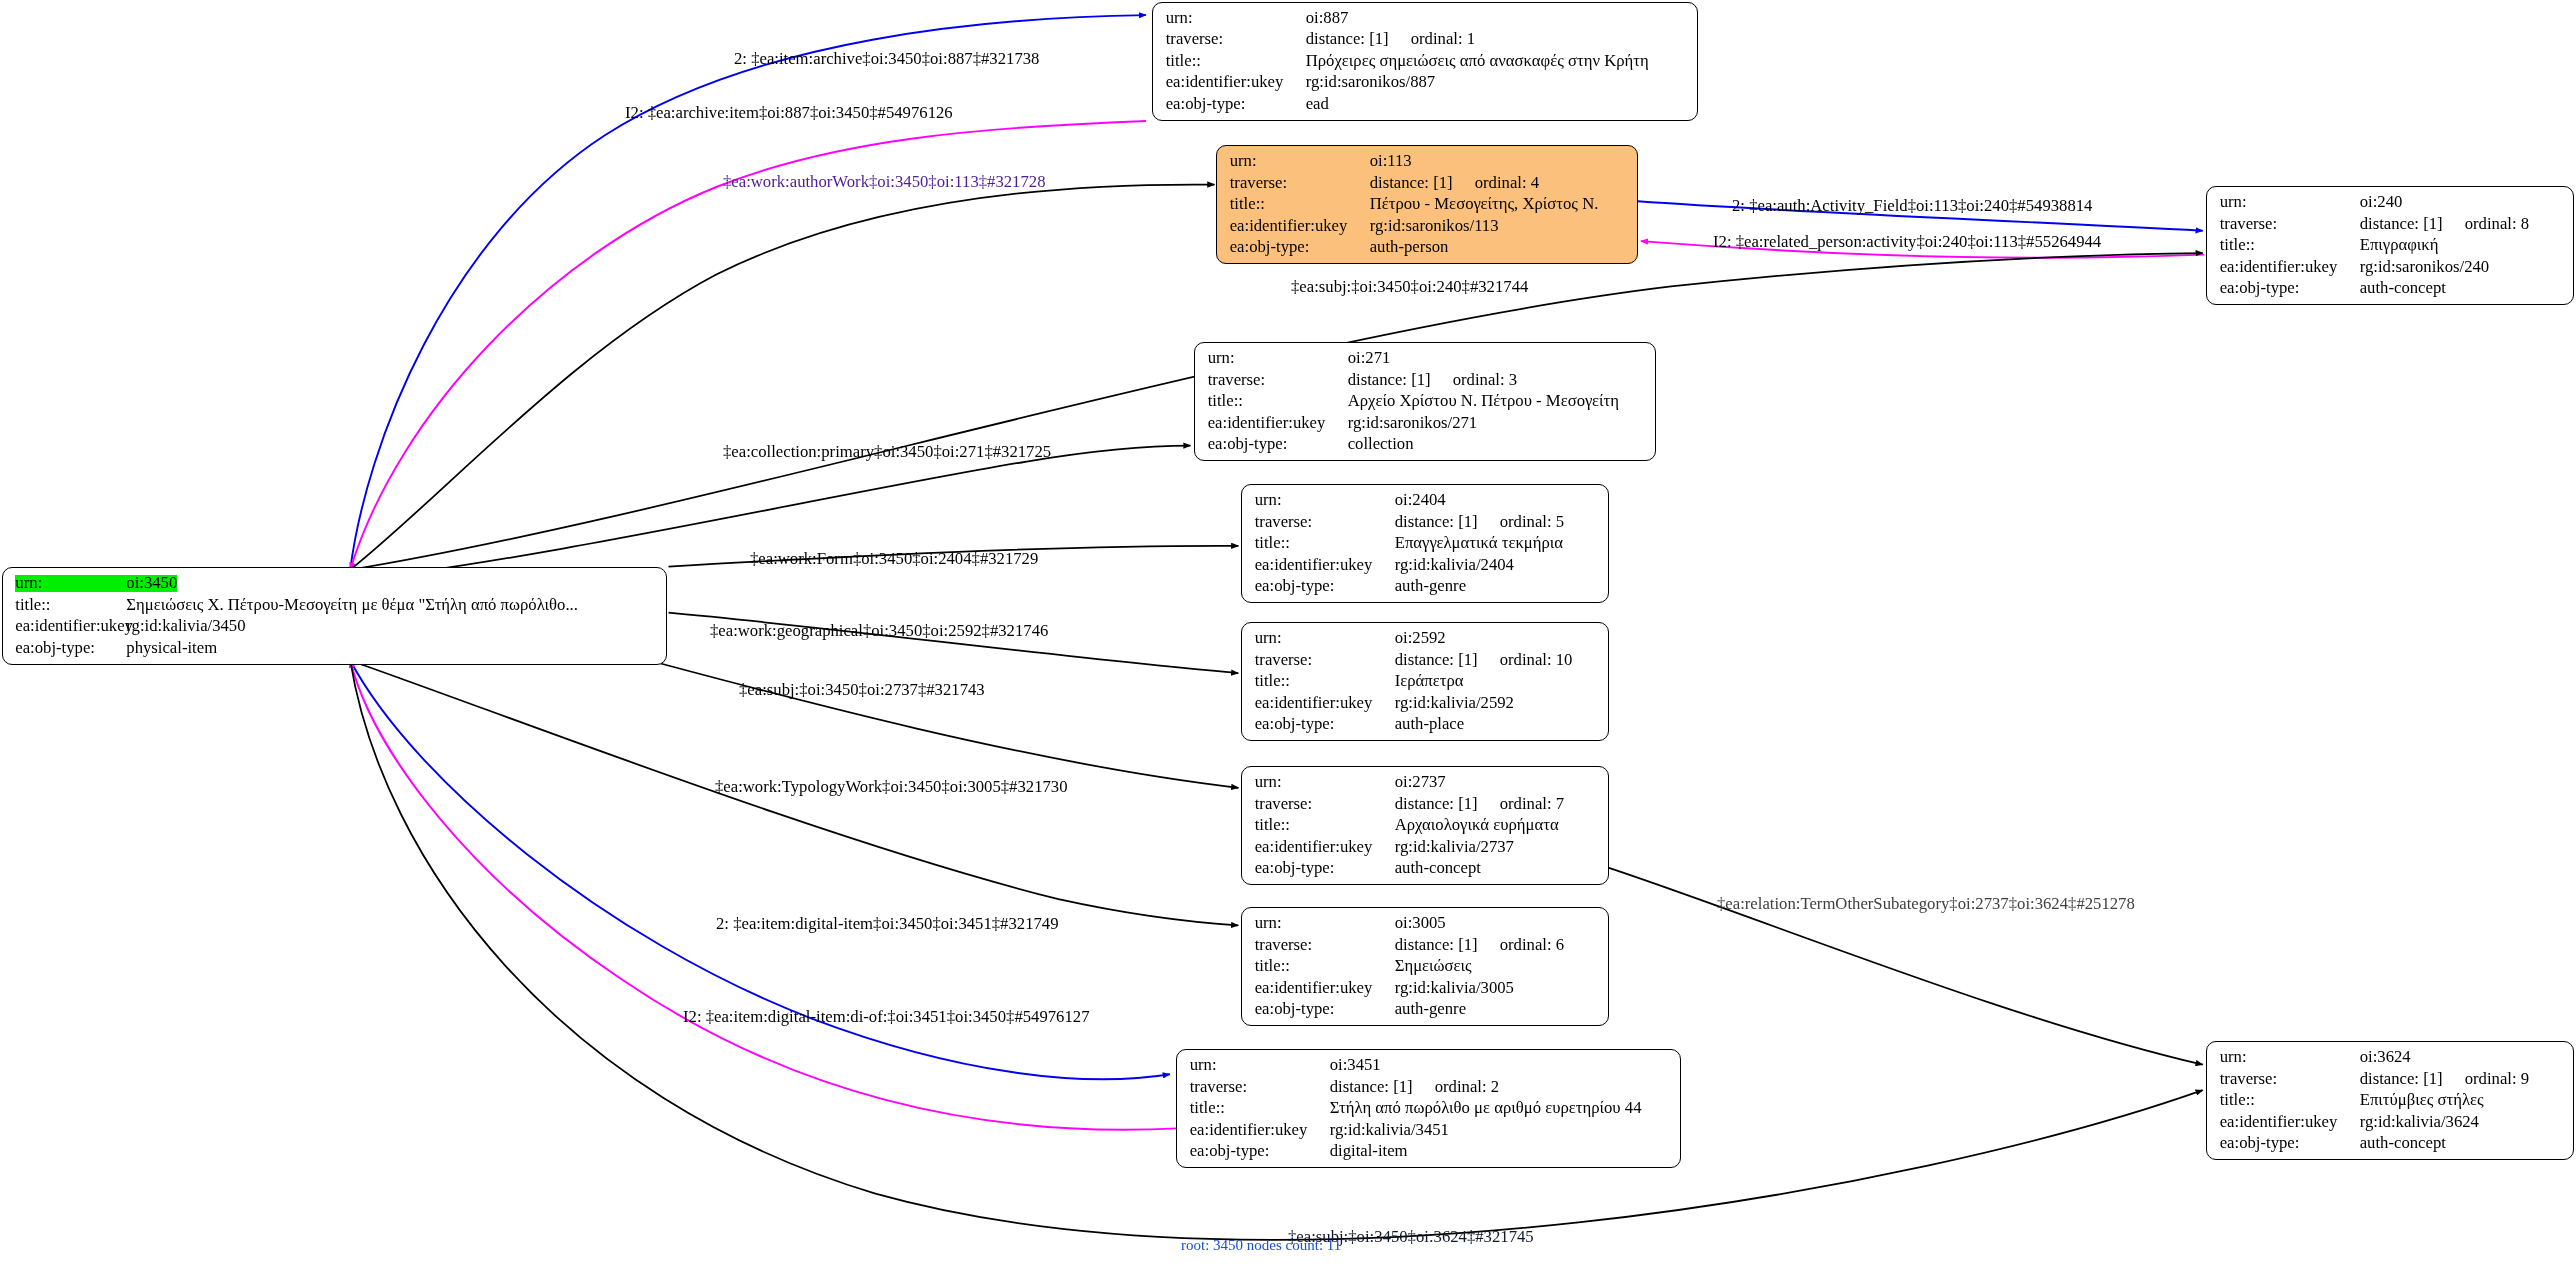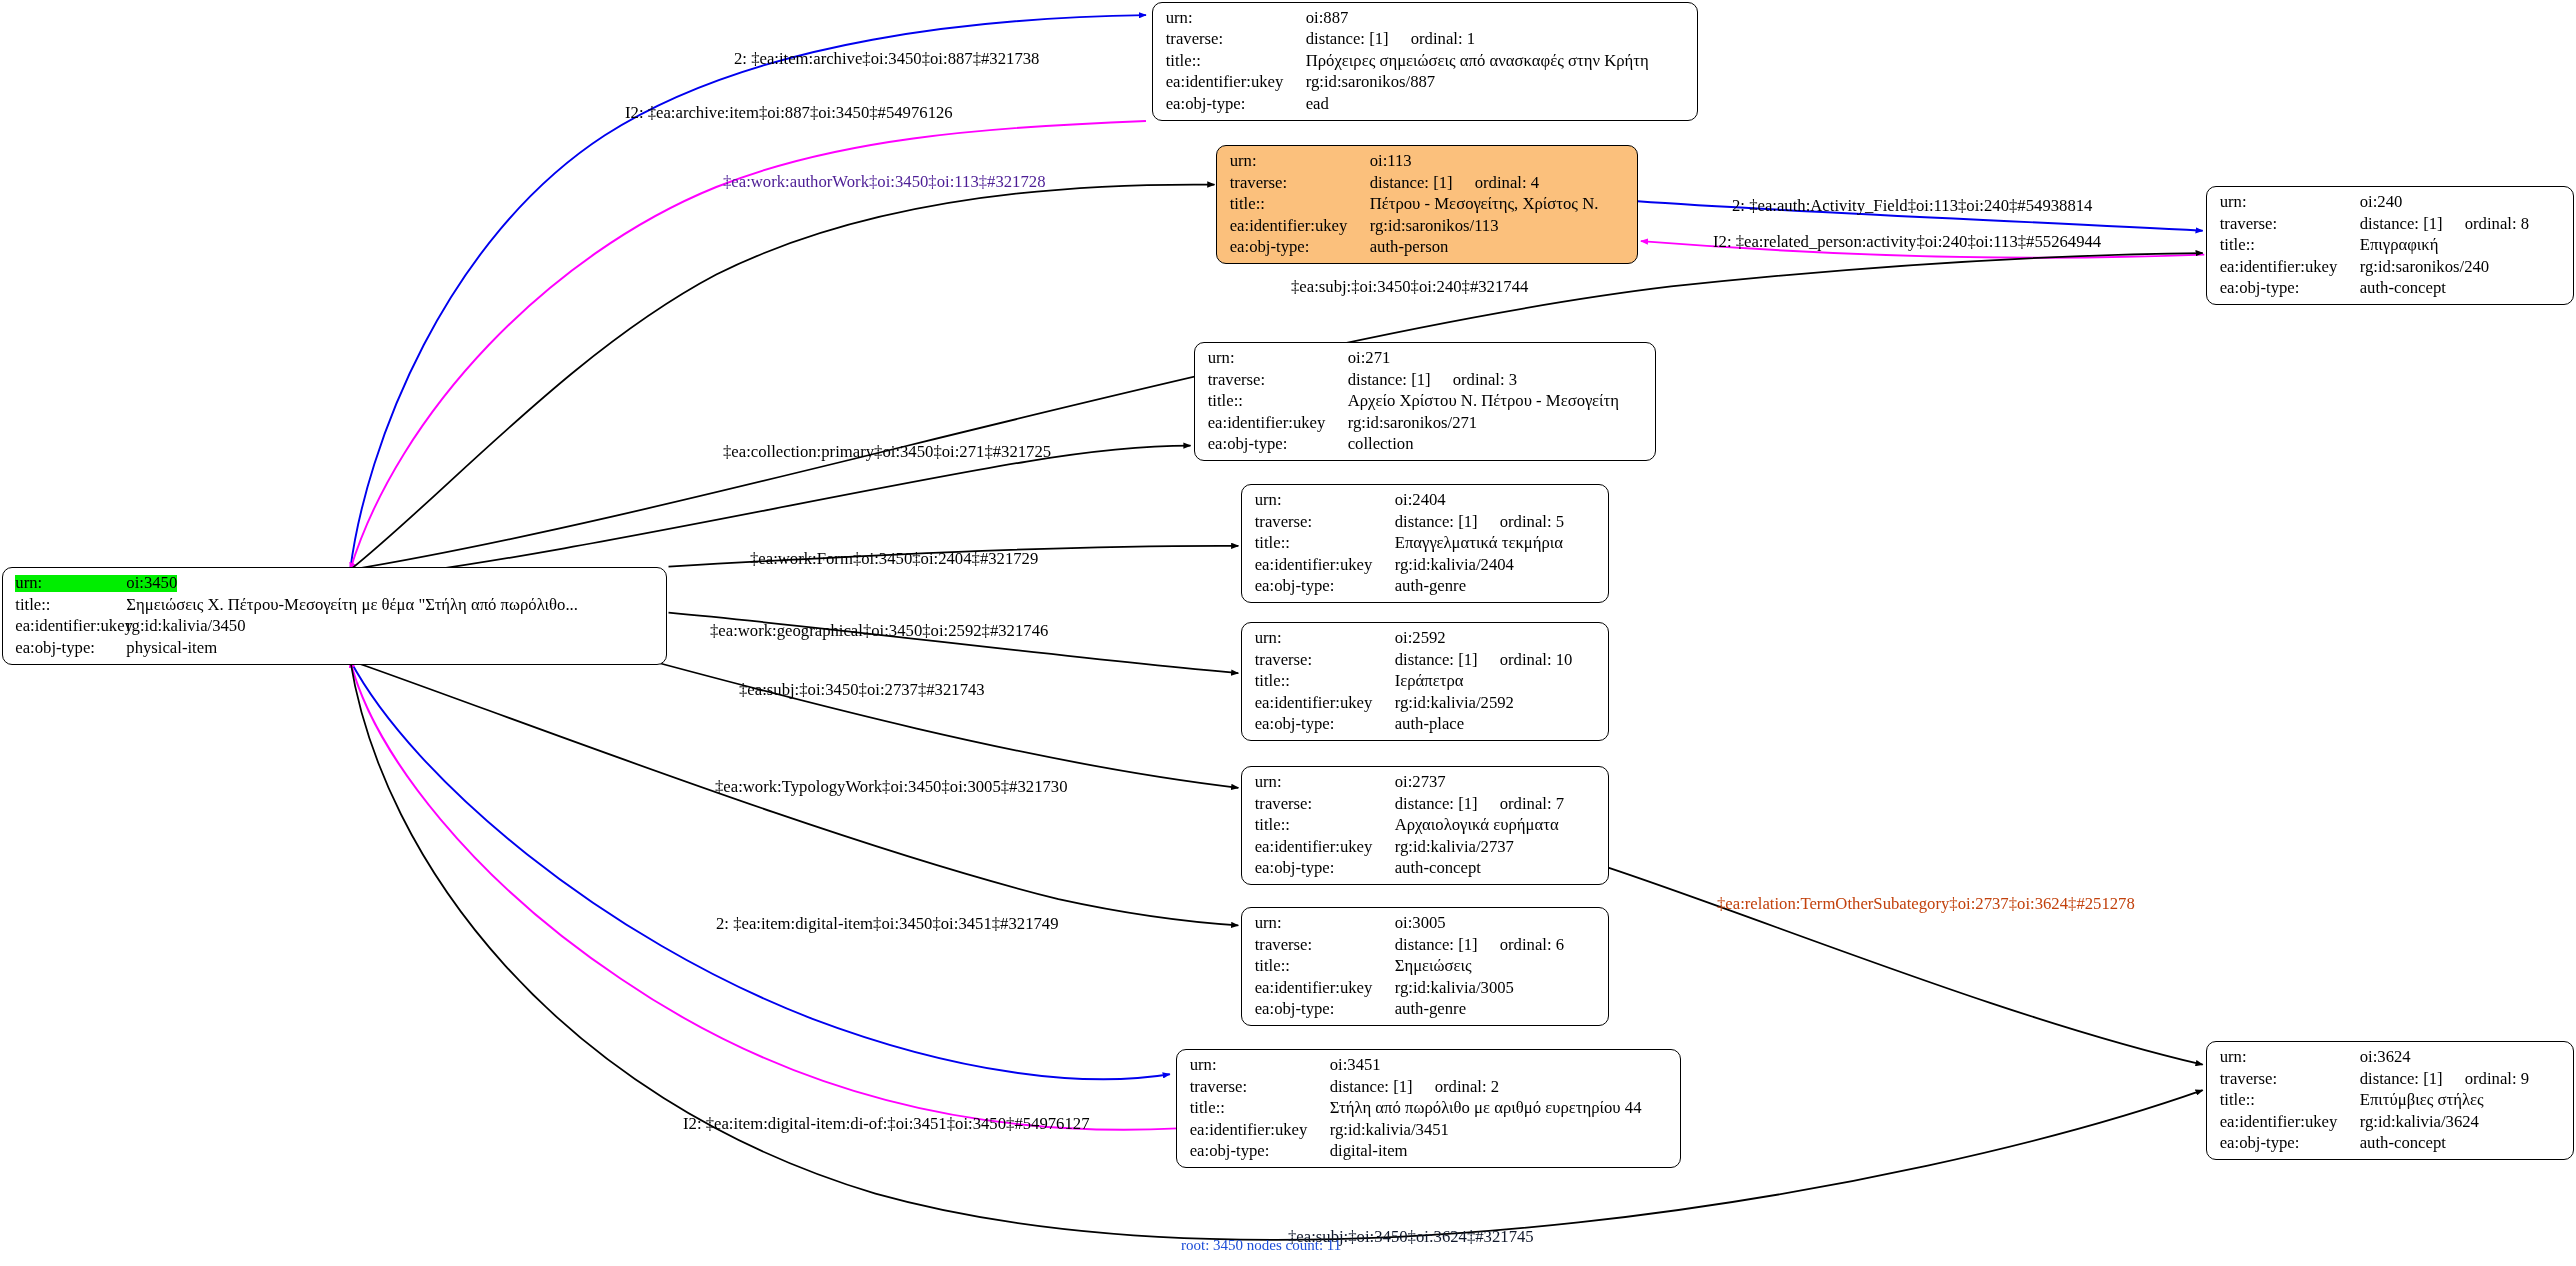--- a/index.html
+++ b/index.html
@@ -142,23 +142,23 @@
   <div class="edge-label" style="left: 625px; top: 103px; color: rgb(0, 0, 0);">I2: ‡ea:archive:item‡oi:887‡oi:3450‡#54976126</div>
   <div class="edge-label" style="left: 723px; top: 172px; color: #4c1d95;">‡ea:work:authorWork‡oi:3450‡oi:113‡#321728</div>
   <div class="edge-label" style="left: 1732px; top: 196px; color: rgb(0, 0, 0);">2: ‡ea:auth:Activity_Field‡oi:113‡oi:240‡#54938814</div>
   <div class="edge-label" style="left: 1713px; top: 232px; color: rgb(0, 0, 0);">I2: ‡ea:related_person:activity‡oi:240‡oi:113‡#55264944</div>
   <div class="edge-label" style="left: 1291px; top: 277px; color: rgb(0, 0, 0);">‡ea:subj:‡oi:3450‡oi:240‡#321744</div>
   <div class="edge-label" style="left: 723px; top: 442px; color: rgb(0, 0, 0);">‡ea:collection:primary‡oi:3450‡oi:271‡#321725</div>
   <div class="edge-label" style="left: 750px; top: 549px; color: rgb(0, 0, 0);">‡ea:work:Form‡oi:3450‡oi:2404‡#321729</div>
   <div class="edge-label" style="left: 710px; top: 621px; color: rgb(0, 0, 0);">‡ea:work:geographical‡oi:3450‡oi:2592‡#321746</div>
   <div class="edge-label" style="left: 739px; top: 680px; color: rgb(0, 0, 0);">‡ea:subj:‡oi:3450‡oi:2737‡#321743</div>
   <div class="edge-label" style="left: 715px; top: 777px; color: rgb(0, 0, 0);">‡ea:work:TypologyWork‡oi:3450‡oi:3005‡#321730</div>
-  <div class="edge-label" style="left: 1717px; top: 894px; color: #c2410c;">‡ea:relation:TermOtherSubategory‡oi:2737‡oi:3624‡#251278</div>
+  <div class="edge-label" style="left: 1717px; top: 894px; color: #404040;">‡ea:relation:TermOtherSubategory‡oi:2737‡oi:3624‡#251278</div>
   <div class="edge-label" style="left: 716px; top: 914px; color: rgb(0, 0, 0);">2: ‡ea:item:digital-item‡oi:3450‡oi:3451‡#321749</div>
-  <div class="edge-label" style="left: 683px; top: 1114px; color: rgb(0, 0, 0);">I2: ‡ea:item:digital-item:di-of:‡oi:3451‡oi:3450‡#54976127</div>
+  <div class="edge-label" style="left: 683px; top: 1007px; color: rgb(0, 0, 0);">I2: ‡ea:item:digital-item:di-of:‡oi:3451‡oi:3450‡#54976127</div>
   <div class="edge-label" style="left: 1288px; top: 1187px; color: #0f172a; margin-top: 40px;">‡ea:subj:‡oi:3450‡oi:3624‡#321745</div>
 
   <div class="footer-label" style="left:1181px; top:1237px;">root: 3450 nodes count: 11</div>
 
   <div class="node kw-wide" style="left:1152px; top:1.6px; width:546px;">
     <div class="node-row">
       <span class="nr-key">urn:</span>
       <span class="nr-val">oi:887</span>
     </div>
     <div class="node-row">

